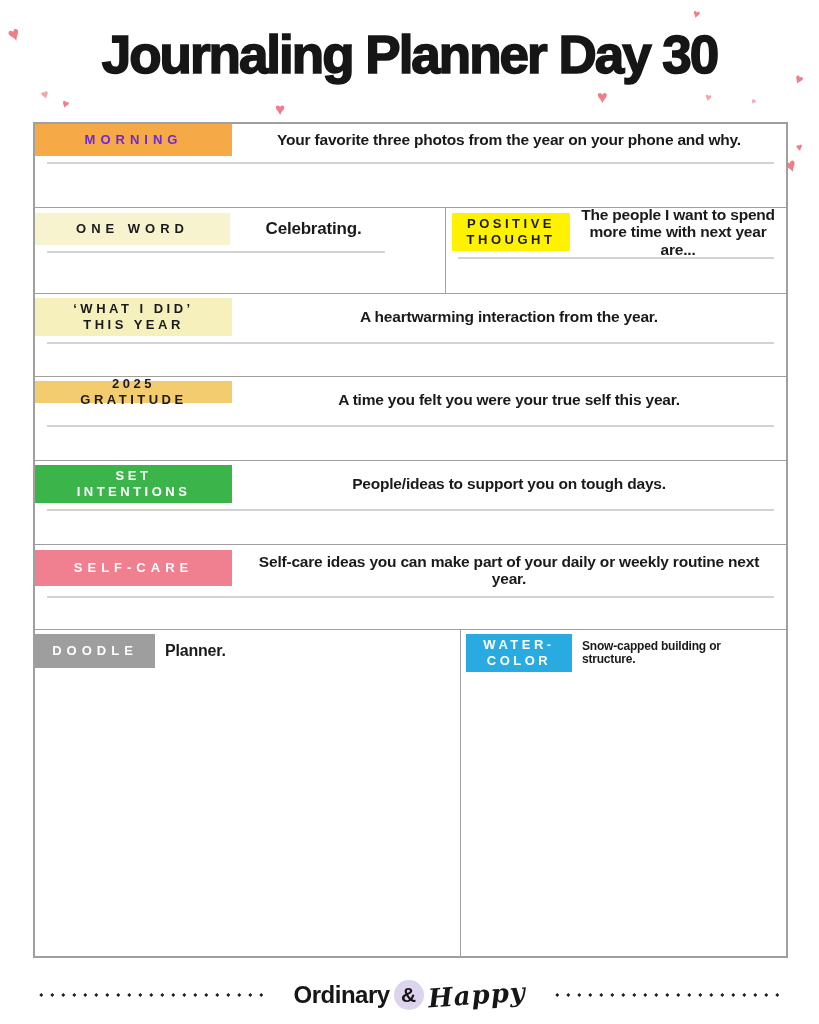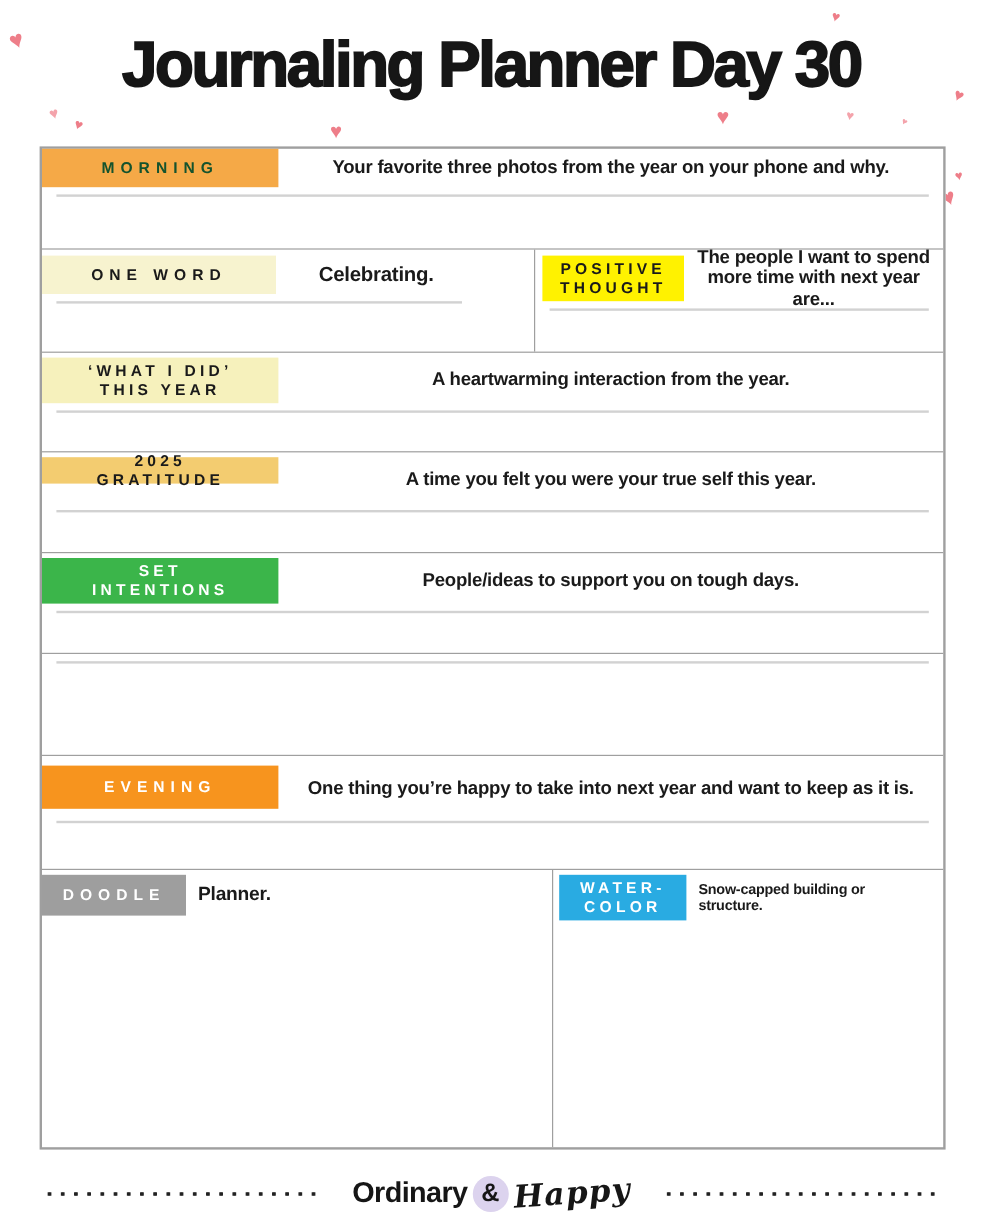--- a/index.html
+++ b/index.html
@@ -80,21 +80,21 @@
   <span class="heart" style="left: 751px; top: 98px; font-size: 8px; transform: rotate(30deg); color: rgb(244, 163, 171);">♥</span>
   <span class="heart" style="left: 796px; top: 142px; font-size: 11px; transform: rotate(-10deg); color: rgb(238, 126, 137);">♥</span>
   <span class="heart" style="left: 785px; top: 156px; font-size: 19px; transform: rotate(-20deg); color: rgb(238, 126, 137);">♥</span>
 
   <h1 class="title">Journaling Planner Day 30</h1>
 
   <div class="planner">
 
     <div class="row" style="flex:0 0 83px;">
       <div class="row-top" style="padding-top:0;">
-        <div class="label ls5" style="width: 197px; height: 32px; background: rgb(245, 169, 71); color: #14532d;">
+        <div class="label ls5" style="width: 197px; height: 32px; background: rgb(245, 169, 71); color: #6d28d9;">
           <span class="ln">MORNING</span>
         </div>
         <div class="prompt" style="height:32px;">Your favorite three photos from the year on your phone and why.</div>
       </div>
       <div class="wline"></div>
     </div>
 
     <div class="row" style="flex:0 0 86px; display:flex;">
       <div class="cell" style="width:362px;">
         <div class="row-top" style="padding-top:5px;">
@@ -144,32 +144,29 @@
         <div class="label ls3" style="width: 197px; height: 38px; background: rgb(59, 181, 74); color: rgb(255, 255, 255);">
           <span class="ln">SET</span>
           <span class="ln">INTENTIONS</span>
         </div>
         <div class="prompt" style="height:38px;">People/ideas to support you on tough days.</div>
       </div>
       <div class="wline"></div>
     </div>
 
     <div class="row" style="flex:0 0 85px;">
+      <div class="row-top" style="padding-top:5px;">
+        <div class="label ls5" style="width: 197px; height: 36px; background: rgb(240, 128, 143); color: rgb(255, 255, 255);">
+          <span class="ln">SELF-CARE</span>
+        </div>
+        <div class="prompt" style="height:40px;">Self-care ideas you can make part of your daily or weekly routine next year.</div>
+      </div>
       <div class="wline"></div>
     </div>
 
-    <div class="row" style="flex:0 0 95px;">
-      <div class="row-top" style="padding-top:8px;">
-        <div class="label ls5" style="width: 197px; height: 36px; background: rgb(247, 148, 30); color: rgb(255, 255, 255);">
-          <span class="ln">EVENING</span>
-        </div>
-        <div class="prompt" style="height:40px;">One thing you’re happy to take into next year and want to keep as it is.</div>
-      </div>
-      <div class="wline"></div>
-    </div>
 
     <div class="row" style="flex:1 1 auto; display:flex;">
       <div class="cell" style="width:377px;">
         <div class="row-top" style="padding-top:4px;">
           <div class="label ls5" style="width: 120px; height: 34px; background: rgb(158, 158, 158); color: rgb(255, 255, 255);">
             <span class="ln">DOODLE</span>
           </div>
           <div class="prompt left" style="height:34px;font-size:16px;">Planner.</div>
         </div>
       </div>

